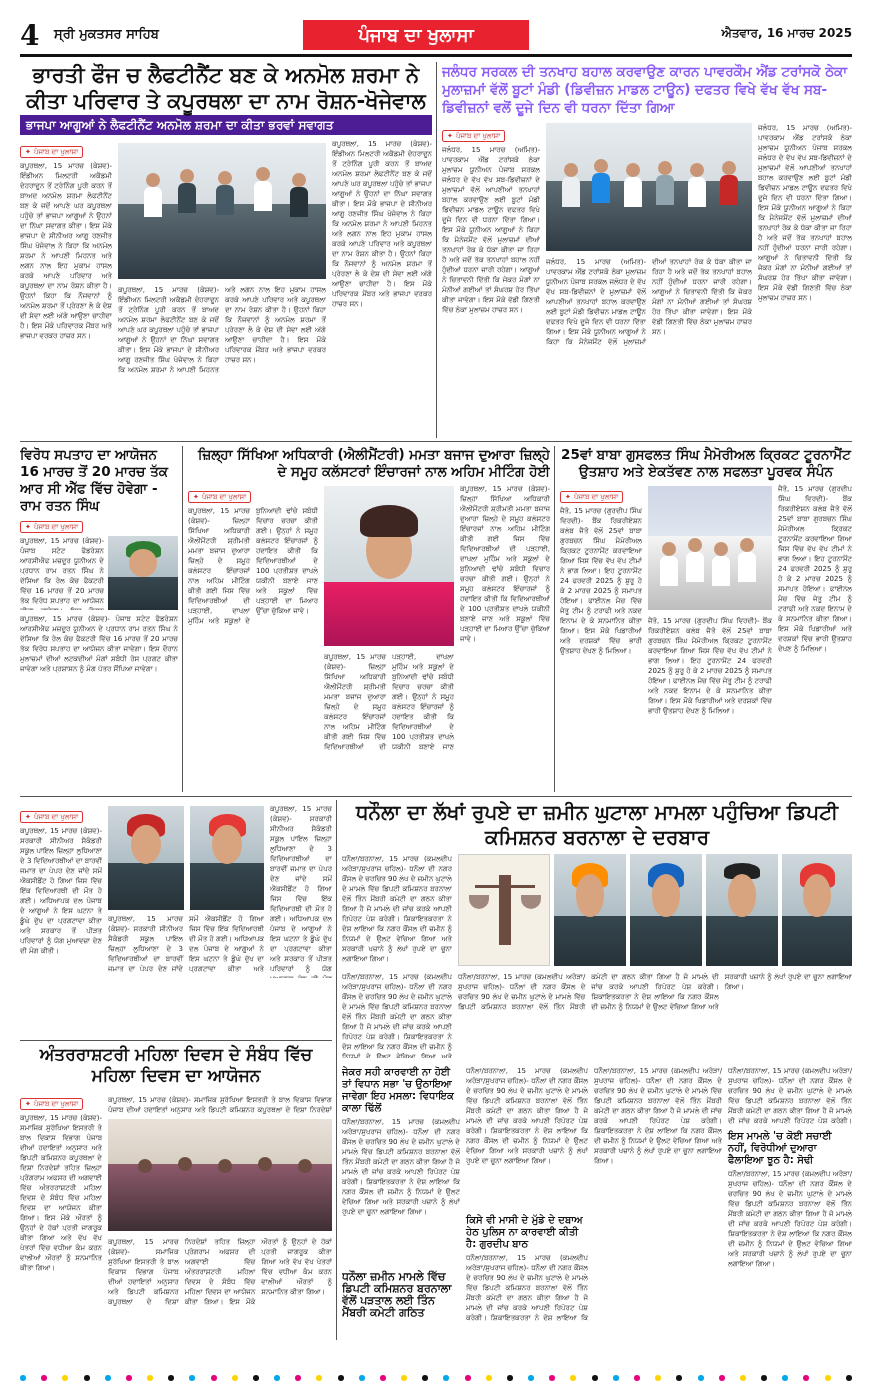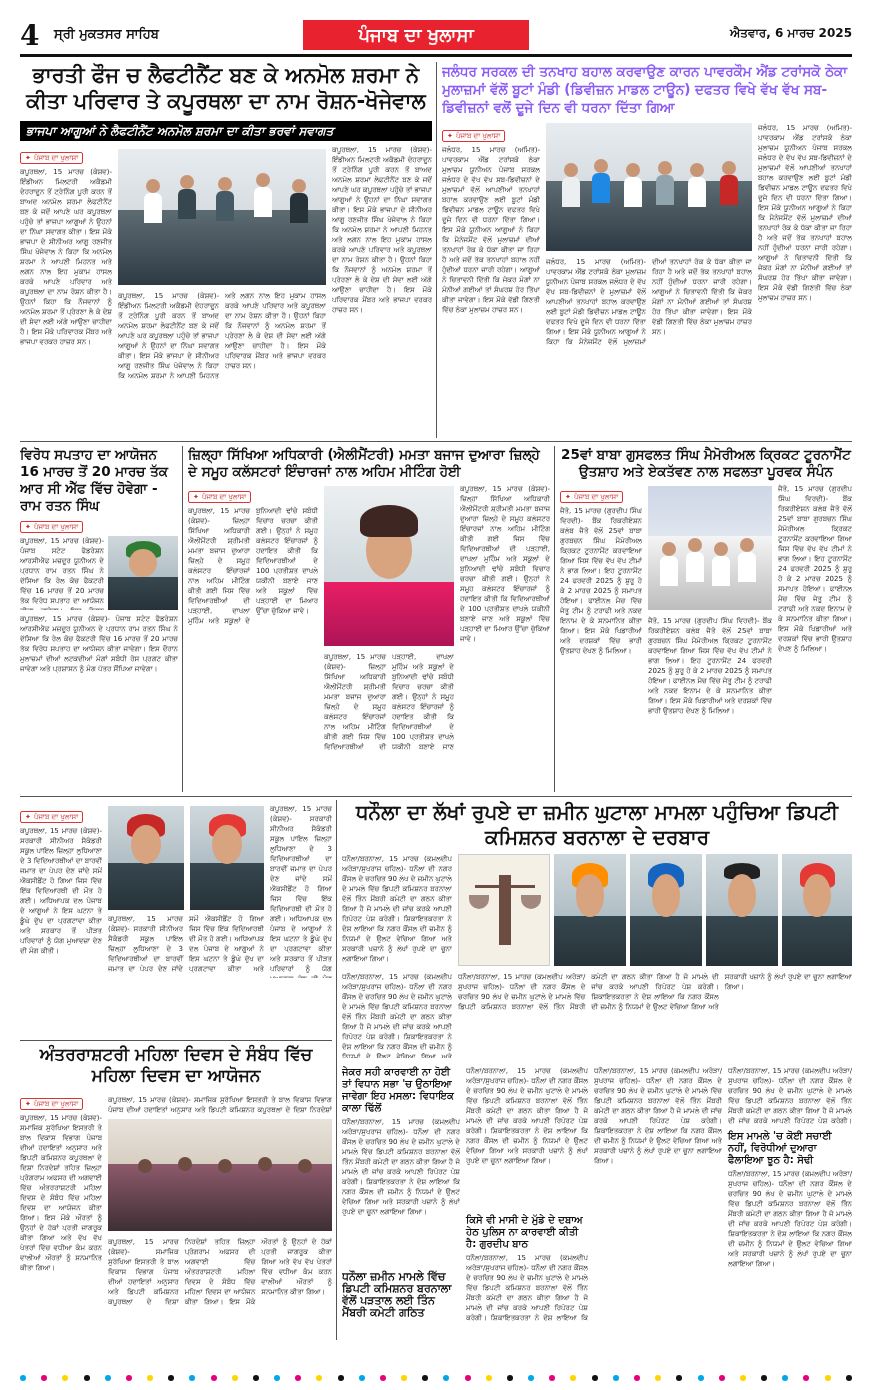--- a/index.html
+++ b/index.html
@@ -48,27 +48,27 @@
   .footer-dots { position: absolute; left: 20px; top: 1375px; width: 832px; height: 6px; display: flex; justify-content: space-between; }
   .dot { width: 6px; height: 6px; border-radius: 50%; }
 </style>
 </head>
 <body>
 
 <div class="masthead">
   <div class="page-num">4</div>
   <div class="city">ਸ੍ਰੀ ਮੁਕਤਸਰ ਸਾਹਿਬ</div>
   <div class="brand" style="background: rgb(232, 35, 47);">ਪੰਜਾਬ ਦਾ ਖੁਲਾਸਾ</div>
-  <div class="date">ਐਤਵਾਰ, 6 ਮਾਰਚ 2025</div>
+  <div class="date">ਐਤਵਾਰ, 16 ਮਾਰਚ 2025</div>
 </div>
 <div class="masthead-rule"></div>
 
 <div class="box" style="left:20px; top:62px; width:412px; height:376px;">
   <div class="headline h-xl" style="text-align:center;">ਭਾਰਤੀ ਫੌਜ ਚ ਲੈਫਟੀਨੈਂਟ ਬਣ ਕੇ ਅਨਮੋਲ ਸ਼ਰਮਾ ਨੇ ਕੀਤਾ ਪਰਿਵਾਰ ਤੇ ਕਪੂਰਥਲਾ ਦਾ ਨਾਮ ਰੋਸ਼ਨ-ਖੋਜੇਵਾਲ</div>
-  <div class="subbar" style="margin-top:6px; background:#000000;font-style:italic;">ਭਾਜਪਾ ਆਗੂਆਂ ਨੇ ਲੈਫਟੀਨੈਂਟ ਅਨਮੋਲ ਸ਼ਰਮਾ ਦਾ ਕੀਤਾ ਭਰਵਾਂ ਸਵਾਗਤ</div>
+  <div class="subbar" style="background:#4c1d95;">ਭਾਜਪਾ ਆਗੂਆਂ ਨੇ ਲੈਫਟੀਨੈਂਟ ਅਨਮੋਲ ਸ਼ਰਮਾ ਦਾ ਕੀਤਾ ਭਰਵਾਂ ਸਵਾਗਤ</div>
   <div style="position:relative; height:310px; margin-top:4px;">
     <div style="position:absolute; left:0; top:0; width:92px;">
       <div class="byline"><span class="star">✦</span><span>ਪੰਜਾਬ ਦਾ ਖੁਲਾਸਾ</span></div>
       <div class="body-text" style="height:280px; overflow:hidden;">ਕਪੂਰਥਲਾ, 15 ਮਾਰਚ (ਕੇਸ਼ਵ)- ਇੰਡੀਅਨ ਮਿਲਟਰੀ ਅਕੈਡਮੀ ਦੇਹਰਾਦੂਨ ਤੋਂ ਟ੍ਰੇਨਿੰਗ ਪੂਰੀ ਕਰਨ ਤੋਂ ਬਾਅਦ ਅਨਮੋਲ ਸ਼ਰਮਾ ਲੈਫਟੀਨੈਂਟ ਬਣ ਕੇ ਜਦੋਂ ਆਪਣੇ ਘਰ ਕਪੂਰਥਲਾ ਪਹੁੰਚੇ ਤਾਂ ਭਾਜਪਾ ਆਗੂਆਂ ਨੇ ਉਹਨਾਂ ਦਾ ਨਿੱਘਾ ਸਵਾਗਤ ਕੀਤਾ। ਇਸ ਮੌਕੇ ਭਾਜਪਾ ਦੇ ਸੀਨੀਅਰ ਆਗੂ ਰਣਜੀਤ ਸਿੰਘ ਖੋਜੇਵਾਲ ਨੇ ਕਿਹਾ ਕਿ ਅਨਮੋਲ ਸ਼ਰਮਾ ਨੇ ਆਪਣੀ ਮਿਹਨਤ ਅਤੇ ਲਗਨ ਨਾਲ ਇਹ ਮੁਕਾਮ ਹਾਸਲ ਕਰਕੇ ਆਪਣੇ ਪਰਿਵਾਰ ਅਤੇ ਕਪੂਰਥਲਾ ਦਾ ਨਾਮ ਰੋਸ਼ਨ ਕੀਤਾ ਹੈ। ਉਹਨਾਂ ਕਿਹਾ ਕਿ ਨੌਜਵਾਨਾਂ ਨੂੰ ਅਨਮੋਲ ਸ਼ਰਮਾ ਤੋਂ ਪ੍ਰੇਰਣਾ ਲੈ ਕੇ ਦੇਸ਼ ਦੀ ਸੇਵਾ ਲਈ ਅੱਗੇ ਆਉਣਾ ਚਾਹੀਦਾ ਹੈ। ਇਸ ਮੌਕੇ ਪਰਿਵਾਰਕ ਮੈਂਬਰ ਅਤੇ ਭਾਜਪਾ ਵਰਕਰ ਹਾਜ਼ਰ ਸਨ।</div>
     </div>
     <div class="photo group-photo" style="left:98px; top:4px; width:208px; height:136px;">
       <div class="person-dot" style="left:28px;top:30px;"></div>
         <div class="person-body" style="left:26px;top:44px;background:#fff;"></div>
       <div class="person-dot" style="left:62px;top:26px;"></div>
         <div class="person-body" style="left:60px;top:40px;background:#37474f;"></div>
@@ -123,21 +123,21 @@
         <div class="face"></div>
     </div>
     <div class="body-text" style="width:84px; height:74px; overflow:hidden;">ਕਪੂਰਥਲਾ, 15 ਮਾਰਚ (ਕੇਸ਼ਵ)- ਪੰਜਾਬ ਸਟੇਟ ਫੈਡਰੇਸ਼ਨ ਆਰਸੀਐਫ ਮਜ਼ਦੂਰ ਯੂਨੀਅਨ ਦੇ ਪ੍ਰਧਾਨ ਰਾਮ ਰਤਨ ਸਿੰਘ ਨੇ ਦੱਸਿਆ ਕਿ ਰੇਲ ਕੋਚ ਫੈਕਟਰੀ ਵਿੱਚ 16 ਮਾਰਚ ਤੋਂ 20 ਮਾਰਚ ਤੱਕ ਵਿਰੋਧ ਸਪਤਾਹ ਦਾ ਆਯੋਜਨ ਕੀਤਾ ਜਾਵੇਗਾ। ਇਸ ਦੌਰਾਨ ਮੁਲਾਜ਼ਮਾਂ ਦੀਆਂ ਲਟਕਦੀਆਂ ਮੰਗਾਂ ਸਬੰਧੀ ਰੋਸ ਪ੍ਰਗਟ ਕੀਤਾ ਜਾਵੇਗਾ ਅਤੇ ਪ੍ਰਸ਼ਾਸਨ ਨੂੰ ਮੰਗ ਪੱਤਰ ਸੌਂਪਿਆ ਜਾਵੇਗਾ।</div>
     <div class="body-text" style="margin-top:4px; height:190px; overflow:hidden;">ਕਪੂਰਥਲਾ, 15 ਮਾਰਚ (ਕੇਸ਼ਵ)- ਪੰਜਾਬ ਸਟੇਟ ਫੈਡਰੇਸ਼ਨ ਆਰਸੀਐਫ ਮਜ਼ਦੂਰ ਯੂਨੀਅਨ ਦੇ ਪ੍ਰਧਾਨ ਰਾਮ ਰਤਨ ਸਿੰਘ ਨੇ ਦੱਸਿਆ ਕਿ ਰੇਲ ਕੋਚ ਫੈਕਟਰੀ ਵਿੱਚ 16 ਮਾਰਚ ਤੋਂ 20 ਮਾਰਚ ਤੱਕ ਵਿਰੋਧ ਸਪਤਾਹ ਦਾ ਆਯੋਜਨ ਕੀਤਾ ਜਾਵੇਗਾ। ਇਸ ਦੌਰਾਨ ਮੁਲਾਜ਼ਮਾਂ ਦੀਆਂ ਲਟਕਦੀਆਂ ਮੰਗਾਂ ਸਬੰਧੀ ਰੋਸ ਪ੍ਰਗਟ ਕੀਤਾ ਜਾਵੇਗਾ ਅਤੇ ਪ੍ਰਸ਼ਾਸਨ ਨੂੰ ਮੰਗ ਪੱਤਰ ਸੌਂਪਿਆ ਜਾਵੇਗਾ।</div>
   </div>
 </div>
 
 <div class="vline" style="left:182px; top:446px; height:346px;"></div>
 
 <div class="box" style="left:188px; top:446px; width:362px; height:346px;">
-  <div class="headline h-md" style="text-align:left;">ਜ਼ਿਲ੍ਹਾ ਸਿੱਖਿਆ ਅਧਿਕਾਰੀ (ਐਲੀਮੈਂਟਰੀ) ਮਮਤਾ ਬਜਾਜ ਦੁਆਰਾ ਜ਼ਿਲ੍ਹੇ ਦੇ ਸਮੂਹ ਕਲੱਸਟਰਾਂ ਇੰਚਾਰਜਾਂ ਨਾਲ ਅਹਿਮ ਮੀਟਿੰਗ ਹੋਈ</div>
+  <div class="headline h-md" style="text-align:right;">ਜ਼ਿਲ੍ਹਾ ਸਿੱਖਿਆ ਅਧਿਕਾਰੀ (ਐਲੀਮੈਂਟਰੀ) ਮਮਤਾ ਬਜਾਜ ਦੁਆਰਾ ਜ਼ਿਲ੍ਹੇ ਦੇ ਸਮੂਹ ਕਲੱਸਟਰਾਂ ਇੰਚਾਰਜਾਂ ਨਾਲ ਅਹਿਮ ਮੀਟਿੰਗ ਹੋਈ</div>
   <div style="position:relative; margin-top:4px;">
     <div style="position:absolute; left:0; top:0; width:130px;">
       <div class="byline"><span class="star">✦</span><span>ਪੰਜਾਬ ਦਾ ਖੁਲਾਸਾ</span></div>
       <div class="body-text cols-2" style="height:270px; overflow:hidden;">ਕਪੂਰਥਲਾ, 15 ਮਾਰਚ (ਕੇਸ਼ਵ)- ਜ਼ਿਲ੍ਹਾ ਸਿੱਖਿਆ ਅਧਿਕਾਰੀ ਐਲੀਮੈਂਟਰੀ ਸ਼੍ਰੀਮਤੀ ਮਮਤਾ ਬਜਾਜ ਦੁਆਰਾ ਜ਼ਿਲ੍ਹੇ ਦੇ ਸਮੂਹ ਕਲੱਸਟਰ ਇੰਚਾਰਜਾਂ ਨਾਲ ਅਹਿਮ ਮੀਟਿੰਗ ਕੀਤੀ ਗਈ ਜਿਸ ਵਿੱਚ ਵਿਦਿਆਰਥੀਆਂ ਦੀ ਪੜ੍ਹਾਈ, ਦਾਖਲਾ ਮੁਹਿੰਮ ਅਤੇ ਸਕੂਲਾਂ ਦੇ ਬੁਨਿਆਦੀ ਢਾਂਚੇ ਸਬੰਧੀ ਵਿਚਾਰ ਚਰਚਾ ਕੀਤੀ ਗਈ। ਉਨ੍ਹਾਂ ਨੇ ਸਮੂਹ ਕਲੱਸਟਰ ਇੰਚਾਰਜਾਂ ਨੂੰ ਹਦਾਇਤ ਕੀਤੀ ਕਿ ਵਿਦਿਆਰਥੀਆਂ ਦੇ 100 ਪ੍ਰਤੀਸ਼ਤ ਦਾਖਲੇ ਯਕੀਨੀ ਬਣਾਏ ਜਾਣ ਅਤੇ ਸਕੂਲਾਂ ਵਿੱਚ ਪੜ੍ਹਾਈ ਦਾ ਮਿਆਰ ਉੱਚਾ ਚੁੱਕਿਆ ਜਾਵੇ।</div>
     </div>
     <div class="photo portrait" style="left:136px; top:2px; width:130px; height:160px; background:linear-gradient(180deg,#eceff1 0%,#cfd8dc 60%,#e91e63 60%,#ad1457 100%);">
       <div class="face" style="left:32%; top:22%; width:36%; height:36%;"></div>
       <div class="turban" style="background:#3e2723; top:12%; left:28%; width:44%; height:20%;"></div>
     </div>
     <div class="body-text cols-2" style="position:absolute; left:136px; top:168px; width:130px; height:100px; overflow:hidden;">ਕਪੂਰਥਲਾ, 15 ਮਾਰਚ (ਕੇਸ਼ਵ)- ਜ਼ਿਲ੍ਹਾ ਸਿੱਖਿਆ ਅਧਿਕਾਰੀ ਐਲੀਮੈਂਟਰੀ ਸ਼੍ਰੀਮਤੀ ਮਮਤਾ ਬਜਾਜ ਦੁਆਰਾ ਜ਼ਿਲ੍ਹੇ ਦੇ ਸਮੂਹ ਕਲੱਸਟਰ ਇੰਚਾਰਜਾਂ ਨਾਲ ਅਹਿਮ ਮੀਟਿੰਗ ਕੀਤੀ ਗਈ ਜਿਸ ਵਿੱਚ ਵਿਦਿਆਰਥੀਆਂ ਦੀ ਪੜ੍ਹਾਈ, ਦਾਖਲਾ ਮੁਹਿੰਮ ਅਤੇ ਸਕੂਲਾਂ ਦੇ ਬੁਨਿਆਦੀ ਢਾਂਚੇ ਸਬੰਧੀ ਵਿਚਾਰ ਚਰਚਾ ਕੀਤੀ ਗਈ। ਉਨ੍ਹਾਂ ਨੇ ਸਮੂਹ ਕਲੱਸਟਰ ਇੰਚਾਰਜਾਂ ਨੂੰ ਹਦਾਇਤ ਕੀਤੀ ਕਿ ਵਿਦਿਆਰਥੀਆਂ ਦੇ 100 ਪ੍ਰਤੀਸ਼ਤ ਦਾਖਲੇ ਯਕੀਨੀ ਬਣਾਏ ਜਾਣ ਅਤੇ ਸਕੂਲਾਂ ਵਿੱਚ ਪੜ੍ਹਾਈ ਦਾ ਮਿਆਰ ਉੱਚਾ ਚੁੱਕਿਆ ਜਾਵੇ।</div>

